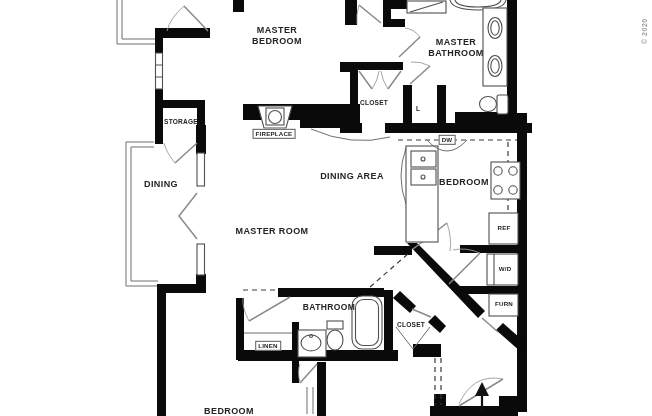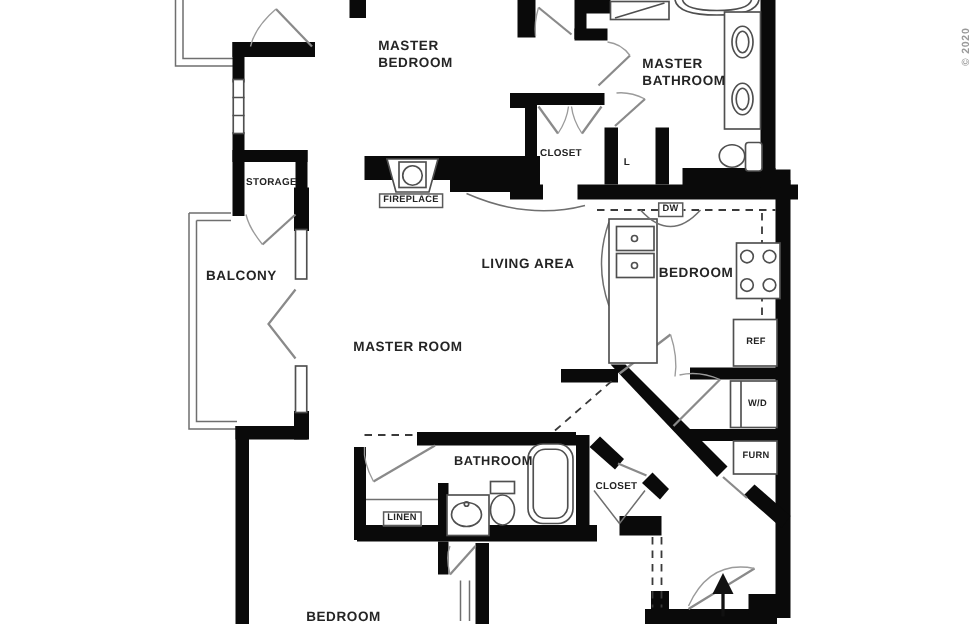--- a/index.html
+++ b/index.html
@@ -7,21 +7,21 @@
          font-family:"Liberation Sans",sans-serif;}
   svg{position:absolute;left:0;top:0;}
   .wall{fill:var(--wall,#0a0a0a);stroke:none;}
   .ln{stroke:var(--line,#4f4f4f);fill:none;stroke-width:1.1;}
   .fix{stroke:var(--line,#4f4f4f);fill:#fff;stroke-width:1.1;}
   .door{stroke:var(--door,#8a8a8a);fill:none;stroke-width:1.5;}
   .arc{stroke:#9b9b9b;fill:none;stroke-width:0.9;}
   .dash{stroke:#3a3a3a;fill:none;stroke-width:1.2;stroke-dasharray:5 4;}
   .thin{stroke:#6f6f6f;fill:none;stroke-width:1;}
   .lbl{position:absolute;transform:translate(-50%,-50%);font-weight:bold;font-size:9px;
-       color:var(--label,#242424);letter-spacing:.4px;white-space:pre-line;text-align:left;line-height:1.18;}
+       color:var(--label,#242424);letter-spacing:.4px;white-space:pre-line;text-align:center;line-height:1.18;}
   .sm{font-size:6.6px;letter-spacing:.2px;}
   .boxed{background:#fff;border:1px solid #5a5a5a;padding:0 2px;line-height:1.35;}
   .plain-bg{background:#fff;padding:0 1px;}
   .watermark{position:absolute;left:641px;top:44px;transform:rotate(-90deg);transform-origin:0 0;
              font-size:7px;font-weight:bold;color:var(--watermark,#9a9a9a);letter-spacing:.5px;white-space:nowrap;}
 </style>
 </head>
 <body>
 
 <div id="stage">
@@ -212,22 +212,22 @@
     </g>
   </svg>
 
   <div class="lbl" style="left:277px;top:36px">MASTER
 BEDROOM</div>
   <div class="lbl" style="left:456px;top:48px">MASTER
 BATHROOM</div>
   <div class="lbl sm" style="left:181px;top:122px">STORAGE</div>
   <div class="lbl sm" style="left:374px;top:103px">CLOSET</div>
   <div class="lbl sm" style="left:418px;top:109px">L</div>
-  <div class="lbl" style="left:161px;top:184px">BALCONY</div>
-  <div class="lbl" style="left:352px;top:176px">LIVING AREA</div>
+  <div class="lbl" style="left:161px;top:184px">DINING</div>
+  <div class="lbl" style="left:352px;top:176px">DINING AREA</div>
   <div class="lbl" style="left:464px;top:182px">BEDROOM</div>
   <div class="lbl" style="left:272px;top:231px">MASTER ROOM</div>
   <div class="lbl" style="left:329px;top:307px;font-size:8.5px">BATHROOM</div>
   <div class="lbl sm" style="left:411px;top:325px">CLOSET</div>
   <div class="lbl" style="left:229px;top:411px">BEDROOM</div>
 
   <div class="lbl sm boxed" style="left:274px;top:134px;font-size:6.2px">FIREPLACE</div>
   <div class="lbl sm boxed" style="left:447px;top:140px;font-size:6.2px">DW</div>
   <div class="lbl sm plain-bg" style="left:504px;top:228px;font-size:6.2px">REF</div>
   <div class="lbl sm" style="left:505px;top:269px;font-size:6.2px">W/D</div>

